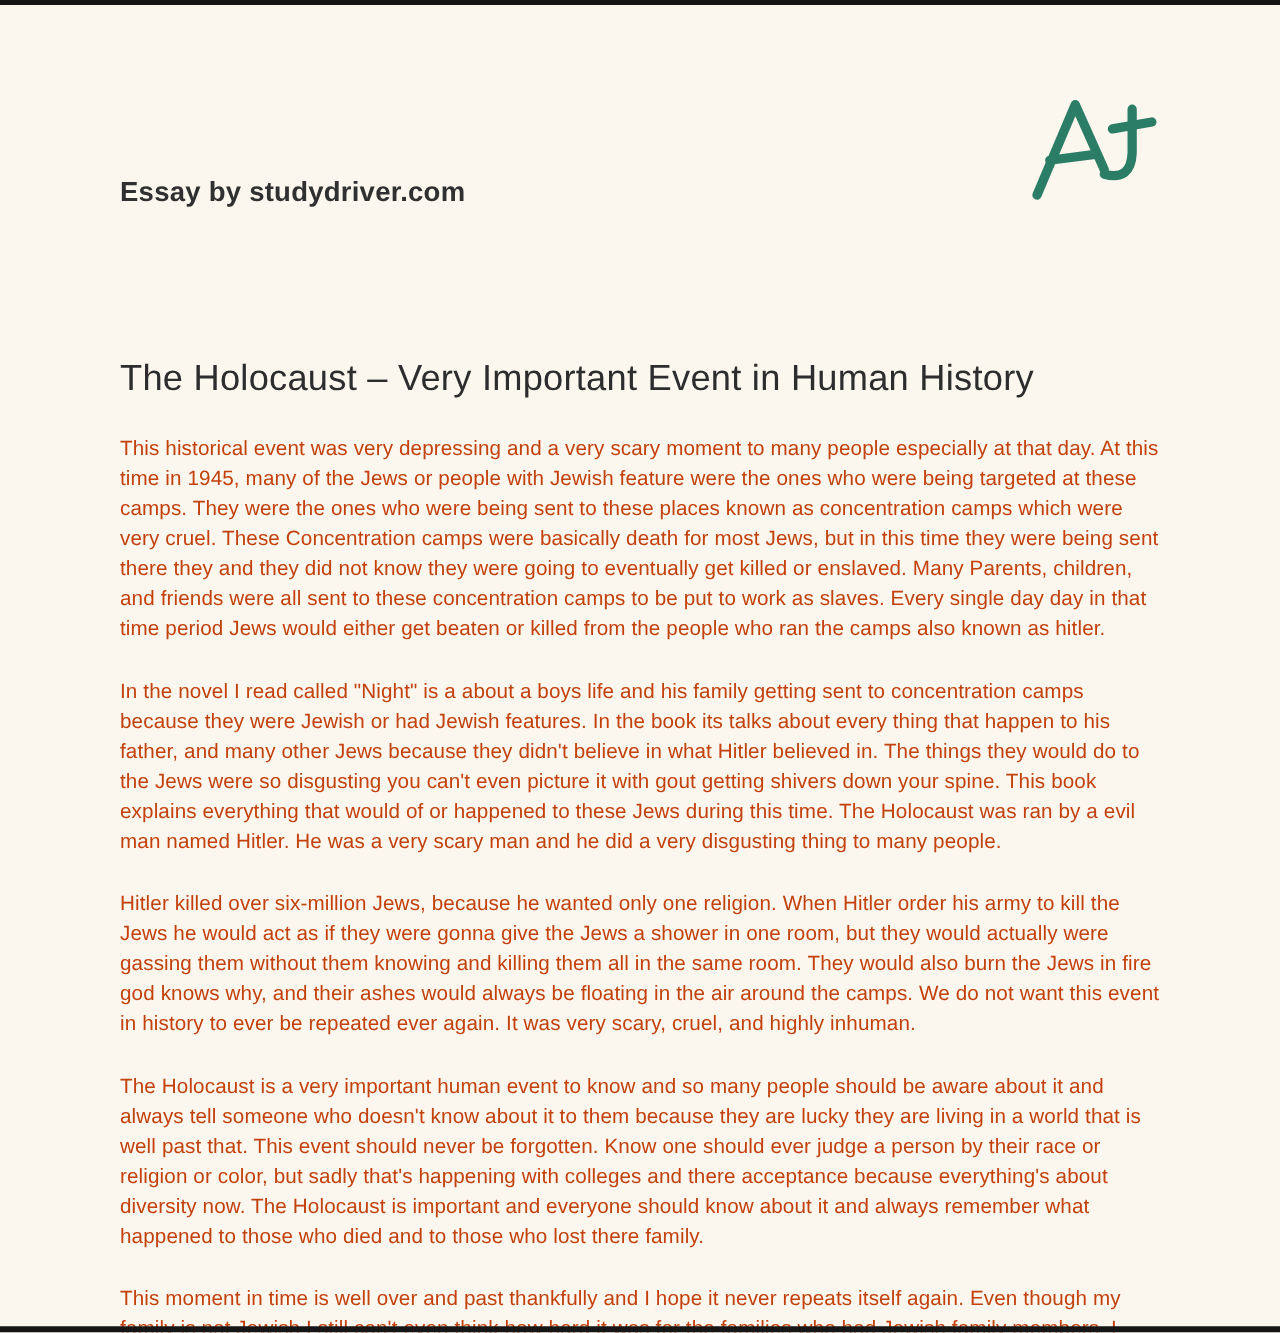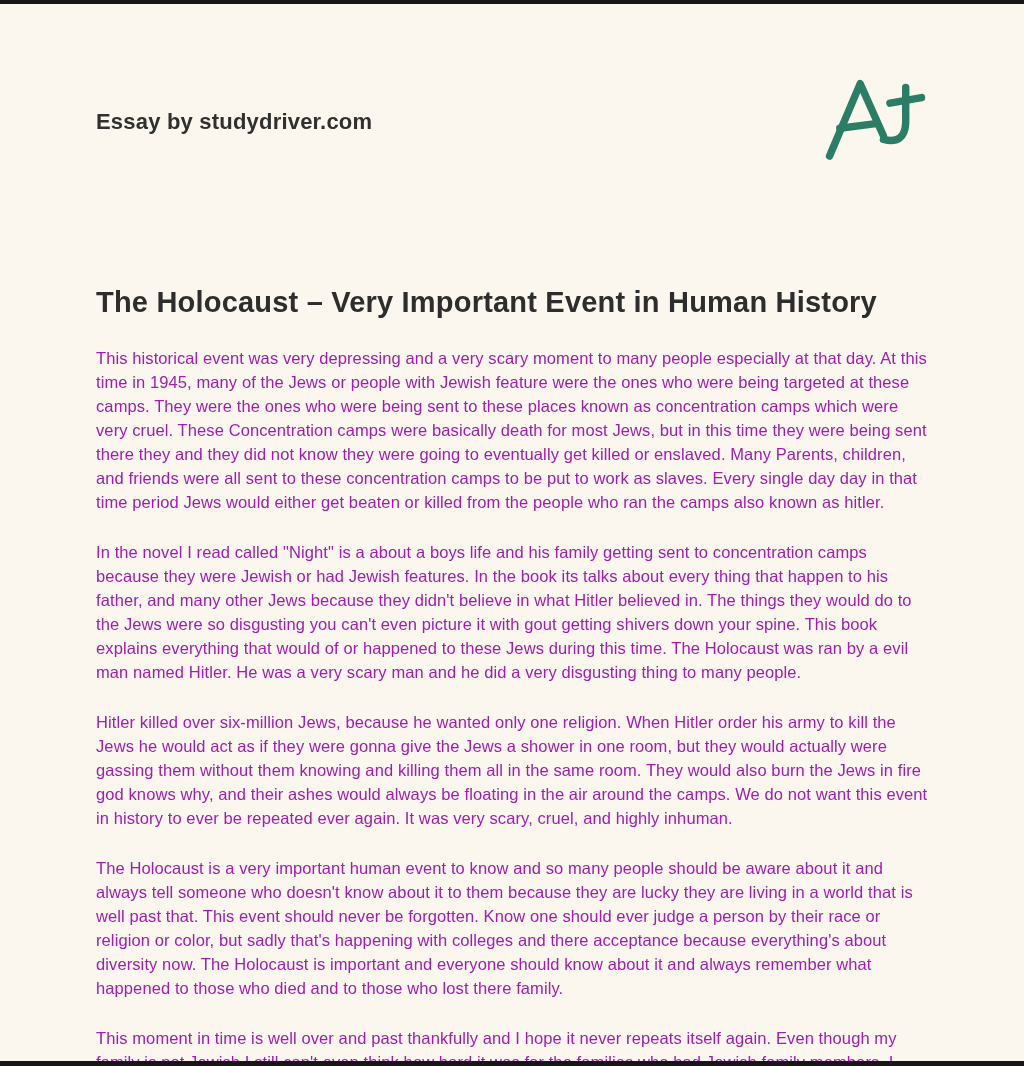--- a/index.html
+++ b/index.html
@@ -23,21 +23,21 @@
   .edge-top { top: 0; height: 4px; }
   .edge-bottom { bottom: 0; height: 5px; }
 
   .page {
     padding: 78px 96px 0 96px;
   }
 
   header {
     display: flex;
     justify-content: space-between;
-    align-items: center;
+    align-items: flex-end;
   }
   .byline {
     font-size: 22px;
     font-weight: 700;
     color: #303030;
     letter-spacing: 0.2px;
   }
   .source-line {
     margin-top: 16px;
     font-size: 15px;
@@ -54,32 +54,32 @@
   }
   .logo {
     margin-top: -4px;
     flex: 0 0 auto;
   }
 
   .title {
     margin-top: 118px;
     font-size: 29px;
     line-height: 36px;
-    font-weight: 700;
+    font-weight: 400;
     color: #2d2d2d;
     letter-spacing: 0.2px;
   }
 
   .body-text {
     margin-top: 26px;
   }
   .body-text p {
     font-size: 16.5px;
     line-height: 24px;
-    color: #a21caf;
+    color: #c2410c;
     letter-spacing: 0.1px;
     margin-bottom: 26px;
   }
 </style>
 </head>
 <body>
 
 <div class="edge edge-top"></div>
 
 <div class="page">

